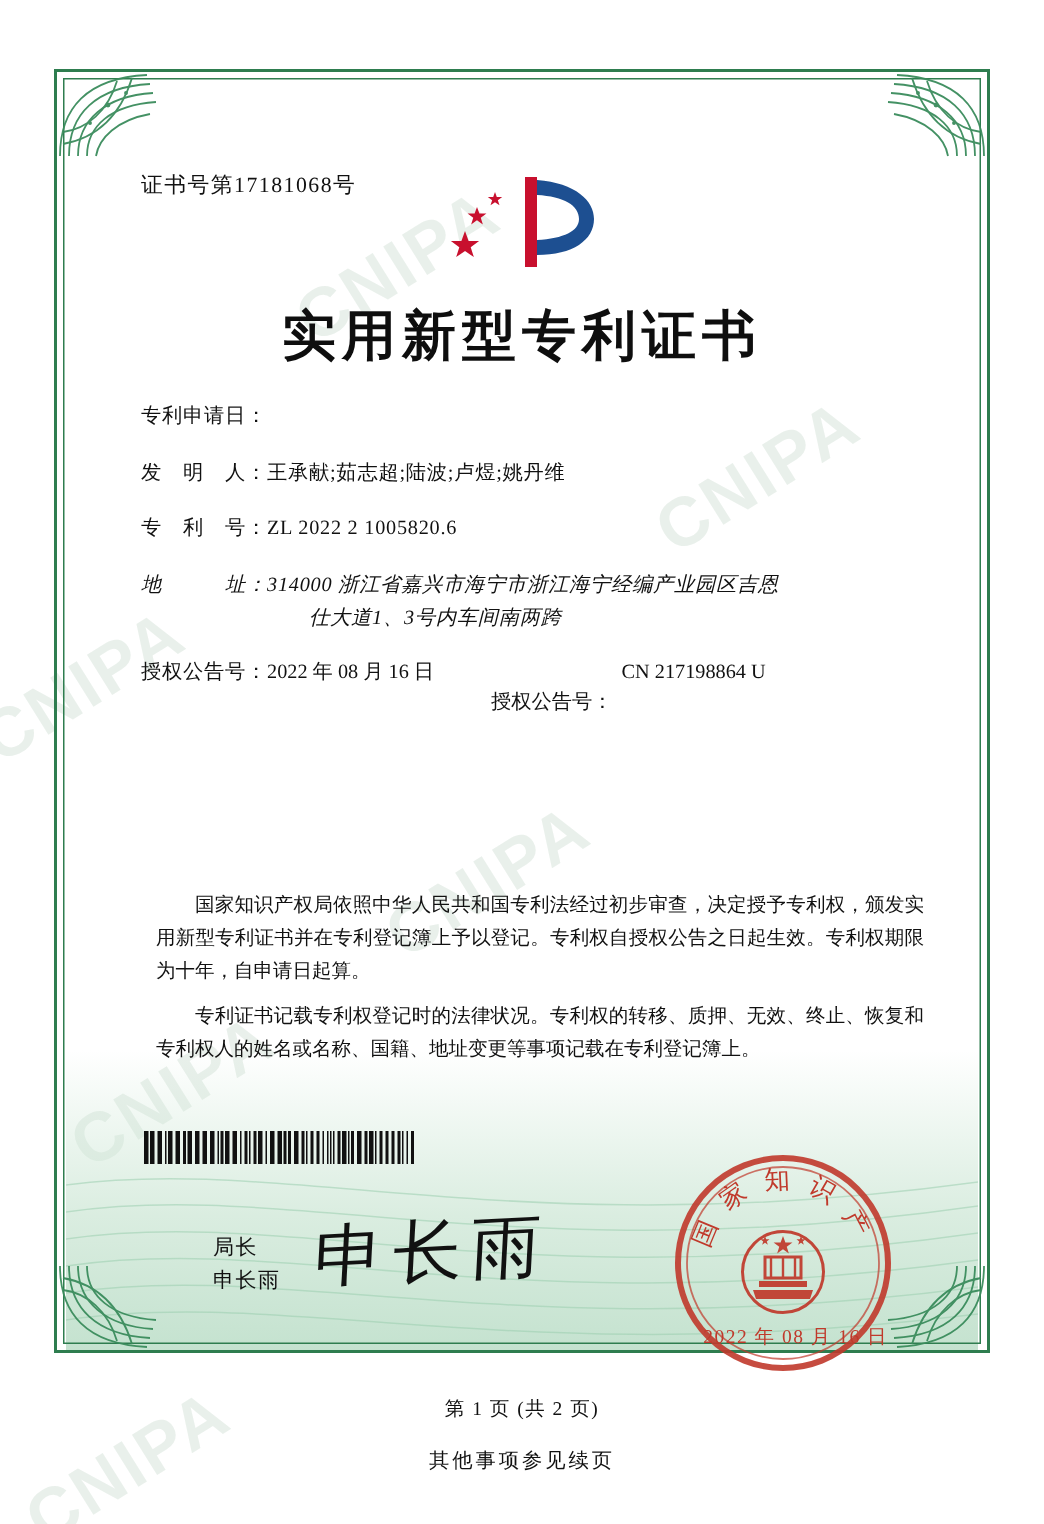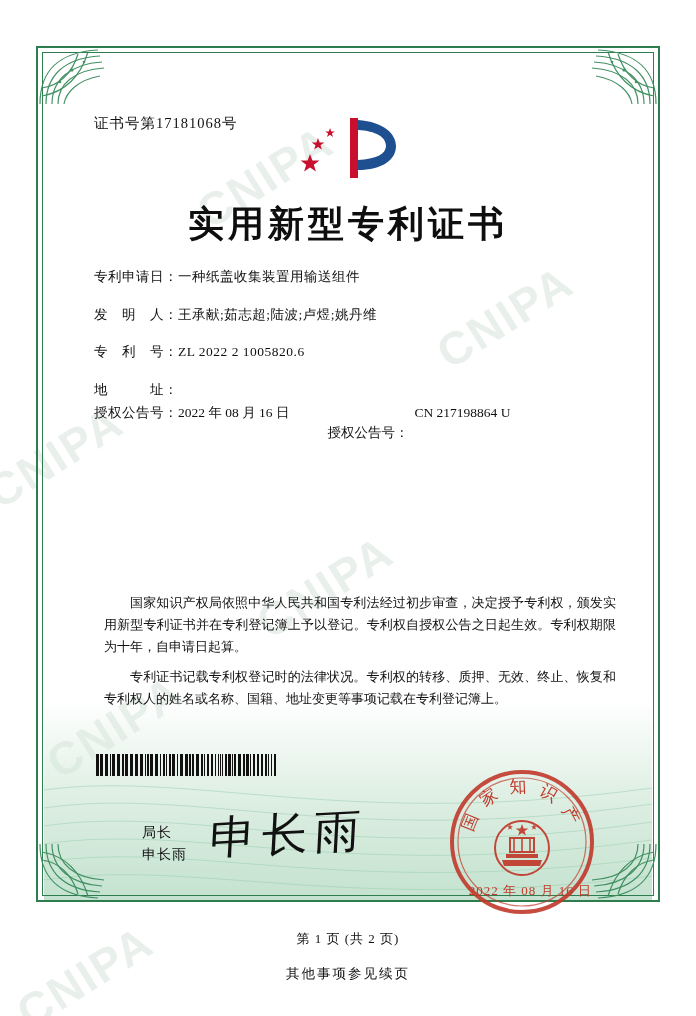--- a/index.html
+++ b/index.html
@@ -384,37 +384,40 @@
         <path d="M58,6 L66,6 L66,18 L58,28 Z" fill="#c8102e"></path>
       </svg>
     </div>
 
     <div class="main-title">实用新型专利证书</div>
 
     <div class="fields">
 
       <div class="field">
         <span class="flabel">专利申请日：</span>
-        <span class="fvalue">一种纸盖收集装置用输送组件</span>
       </div>
 
       <div class="field">
         <span class="flabel">发　明　人：</span>
         <span class="fvalue">王承献;茹志超;陆波;卢煜;姚丹维</span>
       </div>
 
       <div class="field">
         <span class="flabel">专　利　号：</span>
         <span class="fvalue">ZL 2022 2 1005820.6</span>
       </div>
 
 
 
-      <div class="field" style="margin-bottom:10px;">
+      <div class="field" style="margin-bottom:22px;font-style:italic;">
         <span class="flabel">地　　　址：</span>
+        <span class="fvalue">
+          <span>314000 浙江省嘉兴市海宁市浙江海宁经编产业园区吉恩</span>
+          <span class="line2">仕大道1、3号内车间南两跨</span>
+        </span>
       </div>
 
       <div class="field two-col" style="margin-bottom:0;">
         <span class="flabel">授权公告号：</span>
         <span>2022 年 08 月 16 日</span>
         <span class="col2">授权公告号：</span>
         <span style="margin-left:6px;">CN 217198864 U</span>
       </div>
 
     </div>

